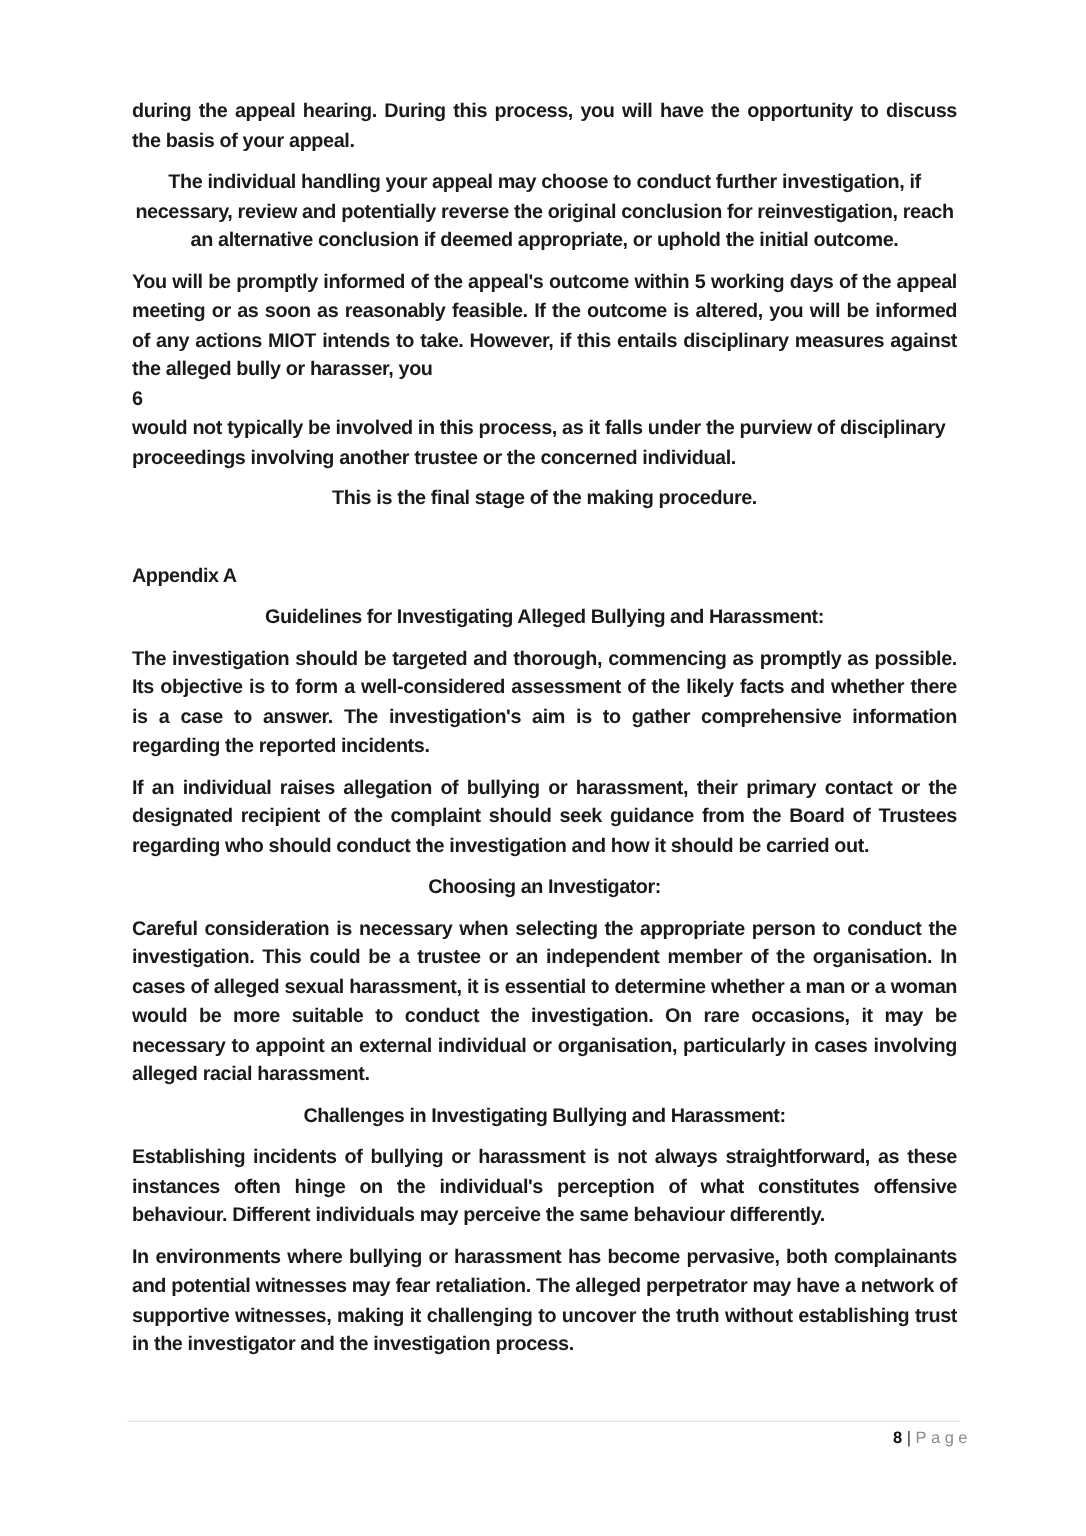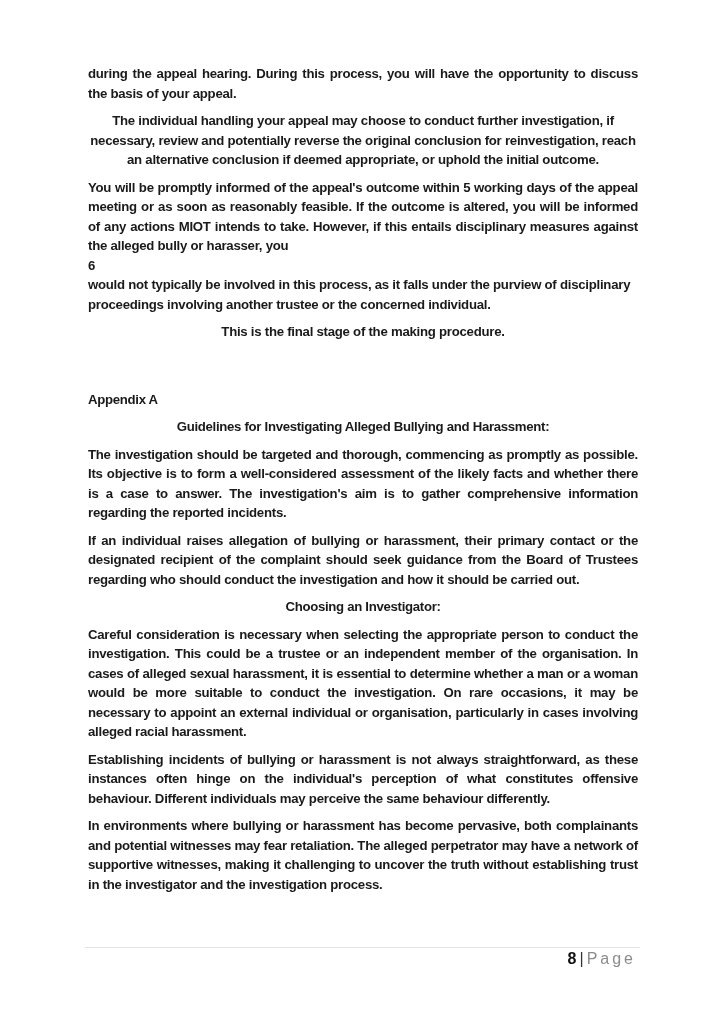--- a/index.html
+++ b/index.html
@@ -25,45 +25,45 @@
       margin: 0;
       font-size: 13.2px;
       line-height: 19.5px;
       letter-spacing: -0.25px;
       font-weight: bold;
     }
     p.just {
       text-align: justify;
     }
     .gap-s { margin-top: 8px; text-align: center; }
-    .gap-l { margin-top: 48px; }
+    .gap-l { margin-top: 32px; }
     h2 {
       margin: 0;
       font-size: 13.2px;
       line-height: 19.5px;
       font-weight: bold;
       letter-spacing: -0.3px;
     }
     .pagenum {
       line-height: 19.5px;
     }
     .footer-rule {
       position: absolute;
       left: 85px;
       top: 947px;
       width: 555px;
       height: 1px;
       background: #e4e4e4;
     }
     .footer {
       position: absolute;
-      right: 88px;
+      right: 76px;
       top: 951px;
       font-family: "Liberation Sans", sans-serif;
-      font-size: 16px;
+      font-size: 11px;
       line-height: 16px;
     }
     .footer .num { color: #111111; font-weight: bold; }
     .footer .sep { color: #333333; margin: 0 3px; }
     .footer .word { color: #8c8c8c; letter-spacing: 3px; }
   </style>
 </head>
 <body>
 
 <div class="page">
@@ -76,20 +76,21 @@
 
   <h2 class="gap-l">Appendix A</h2>
 
   <h2 class="gap-s">Guidelines for Investigating Alleged Bullying and Harassment:</h2>
   <p class="gap-s just">The investigation should be targeted and thorough, commencing as promptly as possible. Its objective  is to form a well-considered assessment of the likely facts and whether there is a case to answer. The  investigation's aim is to gather comprehensive information regarding the reported incidents.</p>
   <p class="gap-s just">If an individual raises allegation of bullying or harassment, their primary contact or the designated  recipient of the complaint should seek guidance from the Board of Trustees regarding who should  conduct the investigation and how it should be carried out.</p>
 
   <h2 class="gap-s">Choosing an Investigator:</h2>
   <p class="gap-s just">Careful consideration is necessary when selecting the appropriate person to conduct the investigation.  This could be a trustee or an independent member of the organisation. In cases of alleged sexual  harassment, it is essential to determine whether a man or a woman would be more suitable to conduct  the investigation. On rare occasions, it may be necessary to appoint an external individual or  organisation, particularly in cases involving alleged racial harassment.</p>
 
+  <h2 class="gap-s">Challenges in Investigating Bullying and Harassment:</h2>
   <p class="gap-s just">Establishing incidents of bullying or harassment is not always straightforward, as these instances often  hinge on the individual's perception of what constitutes offensive behaviour. Different individuals may  perceive the same behaviour differently.</p>
   <p class="gap-s just">In environments where bullying or harassment has become pervasive, both complainants and potential witnesses may fear retaliation. The alleged perpetrator may have a network of supportive  witnesses, making it challenging to uncover the truth without establishing trust in the investigator and  the investigation process.</p>
 </div>
 
 <div class="footer-rule"></div>
 <div class="footer">
   <span class="num">8</span><span class="sep">|</span><span class="word">Page</span>
 </div>
 
 </body></html>

